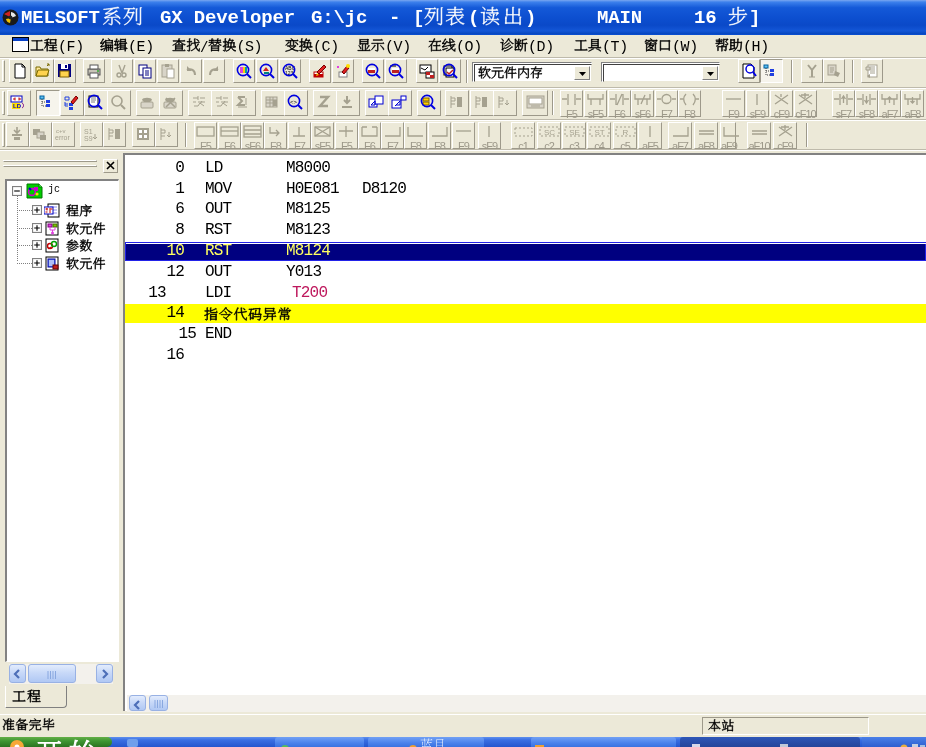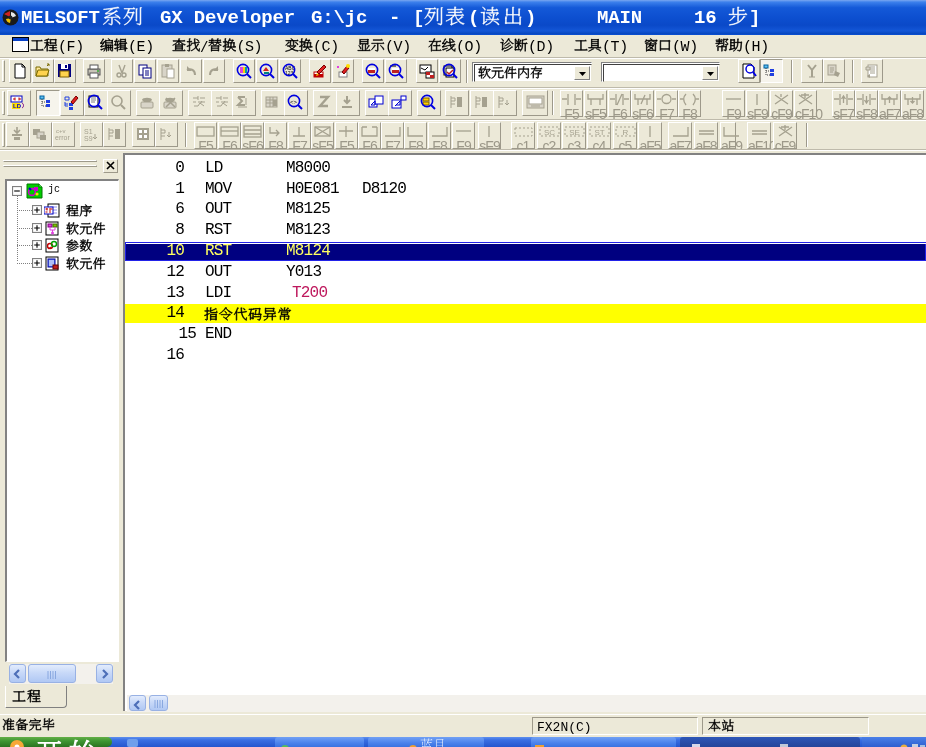--- a/index.html
+++ b/index.html
@@ -11,21 +11,21 @@
 .mi{position:absolute;top:3px}
 .tbrow{left:0;width:926px;background:#ECE9D8}
 .tb{position:absolute;background:#ECE9D8;border:1px solid;border-color:#FFFFFF #9D998A #9D998A #FFFFFF}
 .tb.on{background:#F6F4EC;border-color:#9D998A #FFFFFF #FFFFFF #9D998A}
 .grip{position:absolute;width:3px;border-top:1px solid #fff;border-left:1px solid #fff;
  border-right:1px solid #9D998A;border-bottom:1px solid #9D998A;background:#ECE9D8}
 .vsep{position:absolute;width:2px;border-left:1px solid #9D998A;border-right:1px solid #fff}
 .hline{position:absolute;left:0;width:926px;height:2px;border-top:1px solid #BEBAAB;border-bottom:1px solid #fff}
 .key{position:absolute;width:23px;height:27px;background:#ECE9D8;border:1px solid;
  border-color:#FFFFFF #9D998A #9D998A #FFFFFF;text-align:center}
-.key .lb{font-size:14px;color:#9C9889;line-height:8px;letter-spacing:-1px;font-family:"Liberation Sans",sans-serif}
+.key .lb{font-size:11px;color:#9C9889;line-height:8px;letter-spacing:-1px;font-family:"Liberation Sans",sans-serif}
 .mono{font-family:"Liberation Mono",monospace}
 #lists{font-family:"Liberation Mono",monospace;font-size:16px;letter-spacing:-0.8px;color:#000}
 .sunkbox{position:absolute;border-top:2px solid #828282;border-left:2px solid #828282;
  border-right:1px solid #fff;border-bottom:1px solid #fff;background:#fff}
 .xpbtn{position:absolute;border:1px solid #98B1E4;border-radius:3px;
  background:linear-gradient(180deg,#E3ECFD 0%,#C8D9F8 45%,#B0C8F4 100%)}
 </style></head><body>
 <svg width="0" height="0" style="position:absolute">
     <defs>
       <path id="u4EE3" d="M685 795Q733 783 763.5 766.0Q794 749 810.5 732.0Q827 715 831.5 699.0Q836 683 832.0 672.5Q828 662 817.0 659.0Q806 656 792 663Q782 683 762.0 705.5Q742 728 718.5 749.5Q695 771 674 786ZM300 487 845 547 880 600Q880 600 888.0 595.0Q896 590 908.5 581.5Q921 573 934.5 564.0Q948 555 959 547Q957 530 935 528L310 458ZM535 822 623 811Q622 802 614.0 794.0Q606 786 587 783Q587 668 600.5 553.5Q614 439 646.0 335.5Q678 232 732.0 150.5Q786 69 866 19Q880 8 887.0 8.5Q894 9 899 24Q908 42 919.0 73.5Q930 105 938 134L951 131L936 -12Q957 -34 961.5 -44.0Q966 -54 961 -61Q955 -71 943.0 -72.5Q931 -74 915.0 -69.0Q899 -64 880.5 -54.0Q862 -44 844 -31Q759 25 699.5 112.5Q640 200 604.0 311.5Q568 423 551.5 552.5Q535 682 535 822ZM199 547 224 579 276 560Q273 553 265.5 548.5Q258 544 245 542V-56Q245 -58 239.5 -62.5Q234 -67 225.5 -70.5Q217 -74 208 -74H199ZM288 833 370 805Q368 797 358.5 791.0Q349 785 332 786Q298 696 254.5 609.5Q211 523 161.0 448.5Q111 374 57 317L41 327Q87 388 132.5 469.0Q178 550 218.5 643.5Q259 737 288 833Z"></path>
@@ -820,21 +820,21 @@
     <div class="ab" style="left:286px;top:221.2px;color:#000">M8123</div>
     <div class="ab" style="left:125px;top:241.5px;width:801px;height:19px;background:#000080;border:1px solid #2222E8">
       <div class="ab" style="left:0;top:0;width:801px;height:1px;background:#fff"></div>
     </div>
     <div class="ab" style="left:130px;top:242.0px;width:54px;text-align:right;color:#FFFF60">10</div>
     <div class="ab" style="left:205px;top:242.0px;color:#FFFF60">RST</div>
     <div class="ab" style="left:286px;top:242.0px;color:#FFFF60">M8124</div>
     <div class="ab" style="left:130px;top:262.8px;width:54px;text-align:right;color:#000">12</div>
     <div class="ab" style="left:205px;top:262.8px;color:#000">OUT</div>
     <div class="ab" style="left:286px;top:262.8px;color:#000">Y013</div>
-    <div class="ab" style="left:130px;top:283.5px;width:54px;text-align:right;color:#000">13</div>
+    <div class="ab" style="left:130px;top:283.5px;width:54px;text-align:center;color:#000">13</div>
     <div class="ab" style="left:205px;top:283.5px;color:#000">LDI</div>
     <div class="ab" style="left:292px;top:283.5px;color:#be185d">T200</div>
     <div class="ab" style="left:125px;top:303.8px;width:801px;height:19px;background:#FFFF00"></div>
     <div class="ab" style="left:130px;top:304.3px;width:54px;text-align:right;color:#000">14</div>
     <div class="ab" style="left:204px;top:307.0px"><svg class="ck" width="88" height="16" viewBox="0 0 88 16">
         <use href="#u6307" transform="translate(0.0,12.3) scale(0.01400,-0.01400)" fill="#000" stroke="#000" stroke-width="45"></use>
         <use href="#u4EE4" transform="translate(14.7,12.3) scale(0.01400,-0.01400)" fill="#000" stroke="#000" stroke-width="45"></use>
         <use href="#u4EE3" transform="translate(29.4,12.3) scale(0.01400,-0.01400)" fill="#000" stroke="#000" stroke-width="45"></use>
         <use href="#u7801" transform="translate(44.1,12.3) scale(0.01400,-0.01400)" fill="#000" stroke="#000" stroke-width="45"></use>
         <use href="#u5F02" transform="translate(58.8,12.3) scale(0.01400,-0.01400)" fill="#000" stroke="#000" stroke-width="45"></use>
@@ -856,23 +856,20 @@
       </svg>
     </div>
   </div>
 <div class="ab" style="left:0;top:714px;width:926px;height:23px;background:#ECE9D8;border-top:1px solid #fff">
     <div class="ab" style="left:2px;top:3px"><svg class="ck" width="53" height="15" viewBox="0 0 53 15">
         <use href="#u51C6" transform="translate(0.0,11.4) scale(0.01300,-0.01300)" fill="#000" stroke="#000" stroke-width="45"></use>
         <use href="#u5907" transform="translate(13.3,11.4) scale(0.01300,-0.01300)" fill="#000" stroke="#000" stroke-width="45"></use>
         <use href="#u5B8C" transform="translate(26.6,11.4) scale(0.01300,-0.01300)" fill="#000" stroke="#000" stroke-width="45"></use>
         <use href="#u6BD5" transform="translate(39.9,11.4) scale(0.01300,-0.01300)" fill="#000" stroke="#000" stroke-width="45"></use>
       </svg></div>
-    <div class="ab" style="left:532px;top:2px;width:166px;height:18px;border:1px solid;border-color:#9D998A #FFFFFF #FFFFFF #9D998A;">
-      <div class="ab mono" style="left:4px;top:2px;font-size:13px">FX2N(C)</div>
-    </div>
     <div class="ab" style="left:702px;top:2px;width:167px;height:18px;border:1px solid;border-color:#9D998A #FFFFFF #FFFFFF #9D998A;">
       <div class="ab" style="left:5px;top:1px"><svg class="ck" width="26" height="15" viewBox="0 0 26 15">
           <use href="#u672C" transform="translate(0.0,11.4) scale(0.01300,-0.01300)" fill="#000" stroke="#000" stroke-width="45"></use>
           <use href="#u7AD9" transform="translate(13.5,11.4) scale(0.01300,-0.01300)" fill="#000" stroke="#000" stroke-width="45"></use>
         </svg></div>
     </div>
   </div>
 <div class="ab" style="left:0;top:737px;width:926px;height:10px;background:linear-gradient(180deg,#5E90EE 0%,#3A6FE3 30%,#2456CE 100%)">
     <div class="ab" style="left:0;top:0;width:112px;height:10px;border-radius:0 5px 5px 0;background:linear-gradient(180deg,#64AF47 0%,#3E9632 40%,#2A7420 100%);overflow:hidden"><circle><svg width="112" height="10" viewBox="0 0 112 10" style="position:absolute;left:0;top:0">
           <circle cx="17" cy="10" r="7" fill="#F7A838"></circle>

